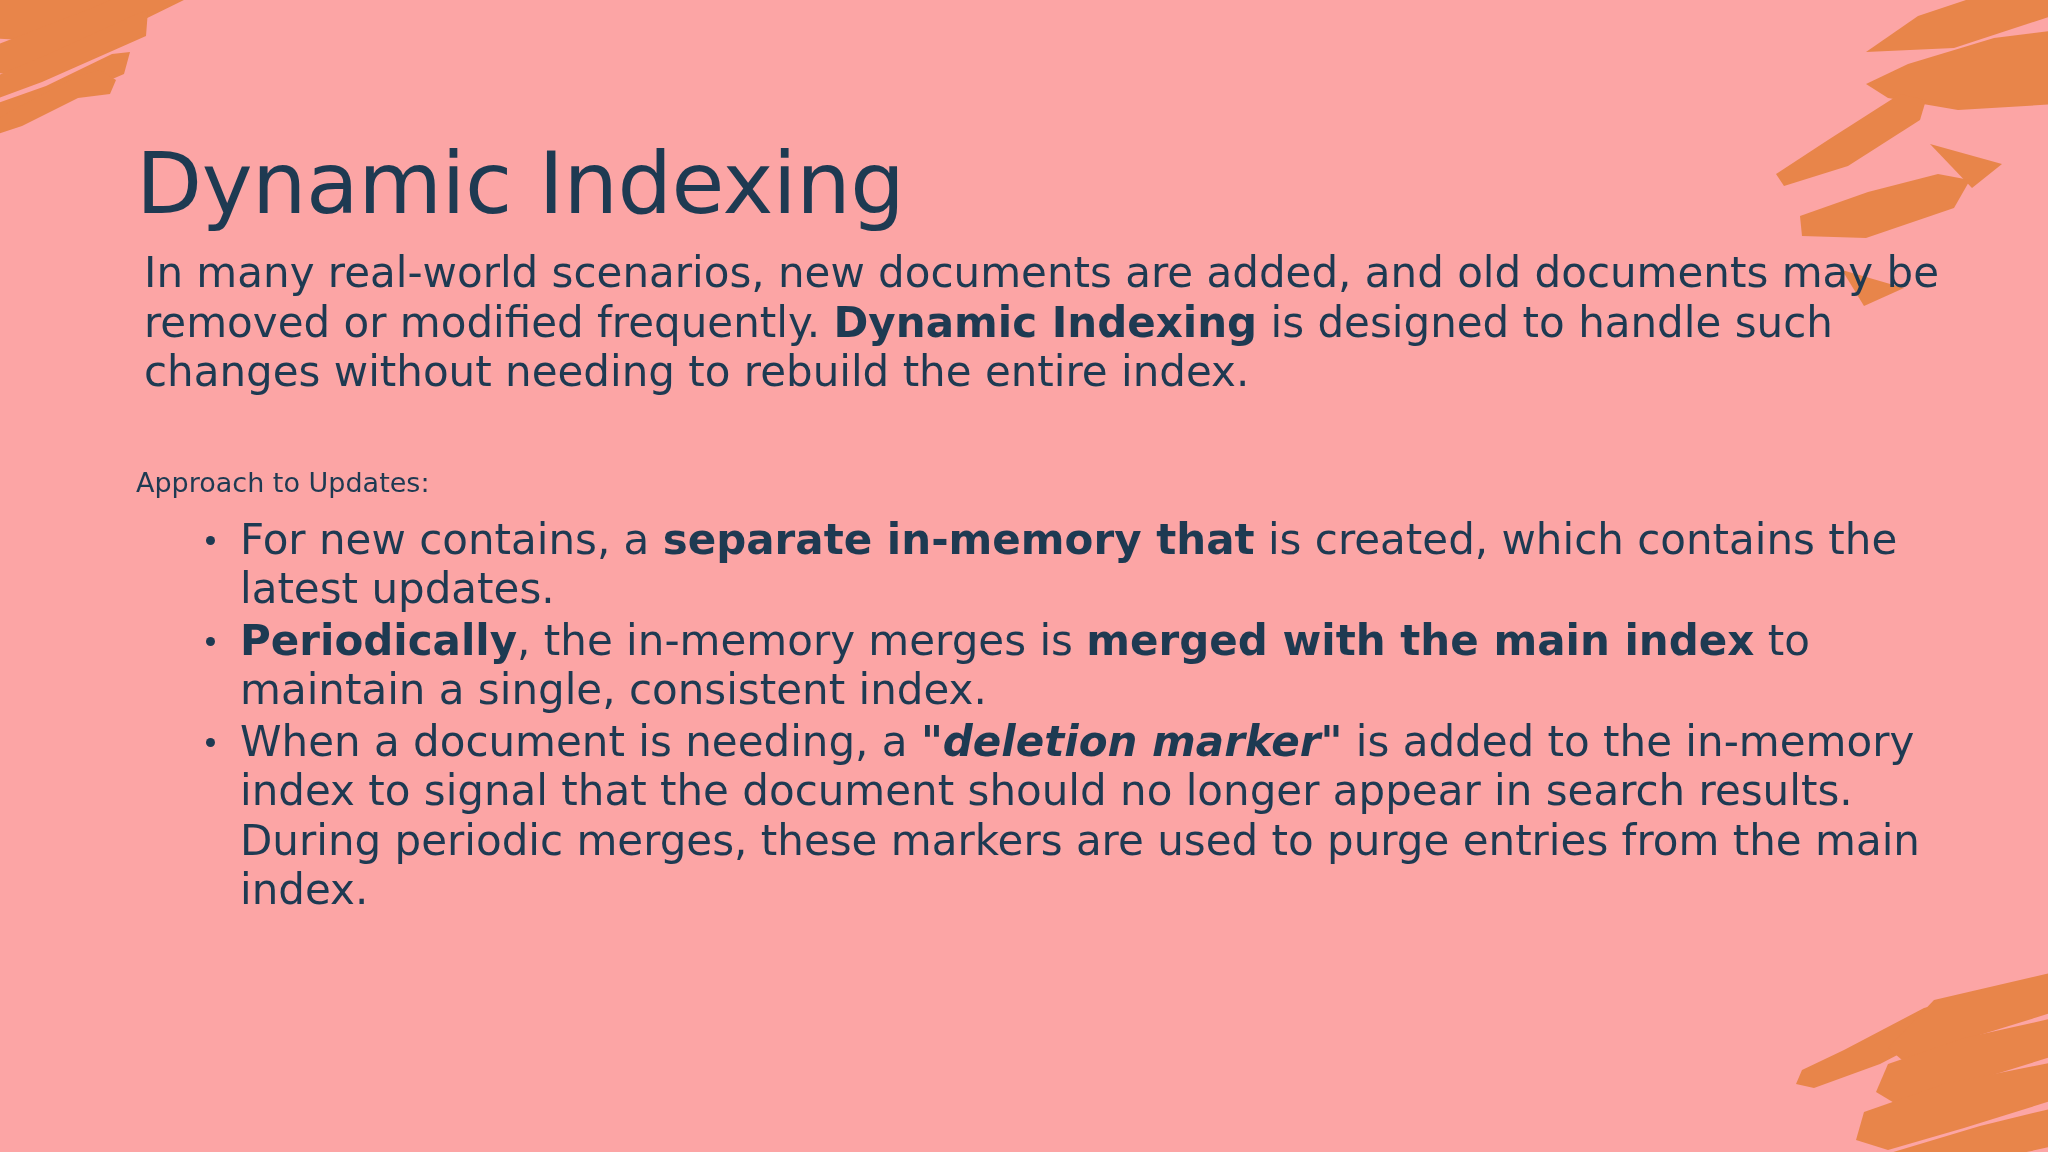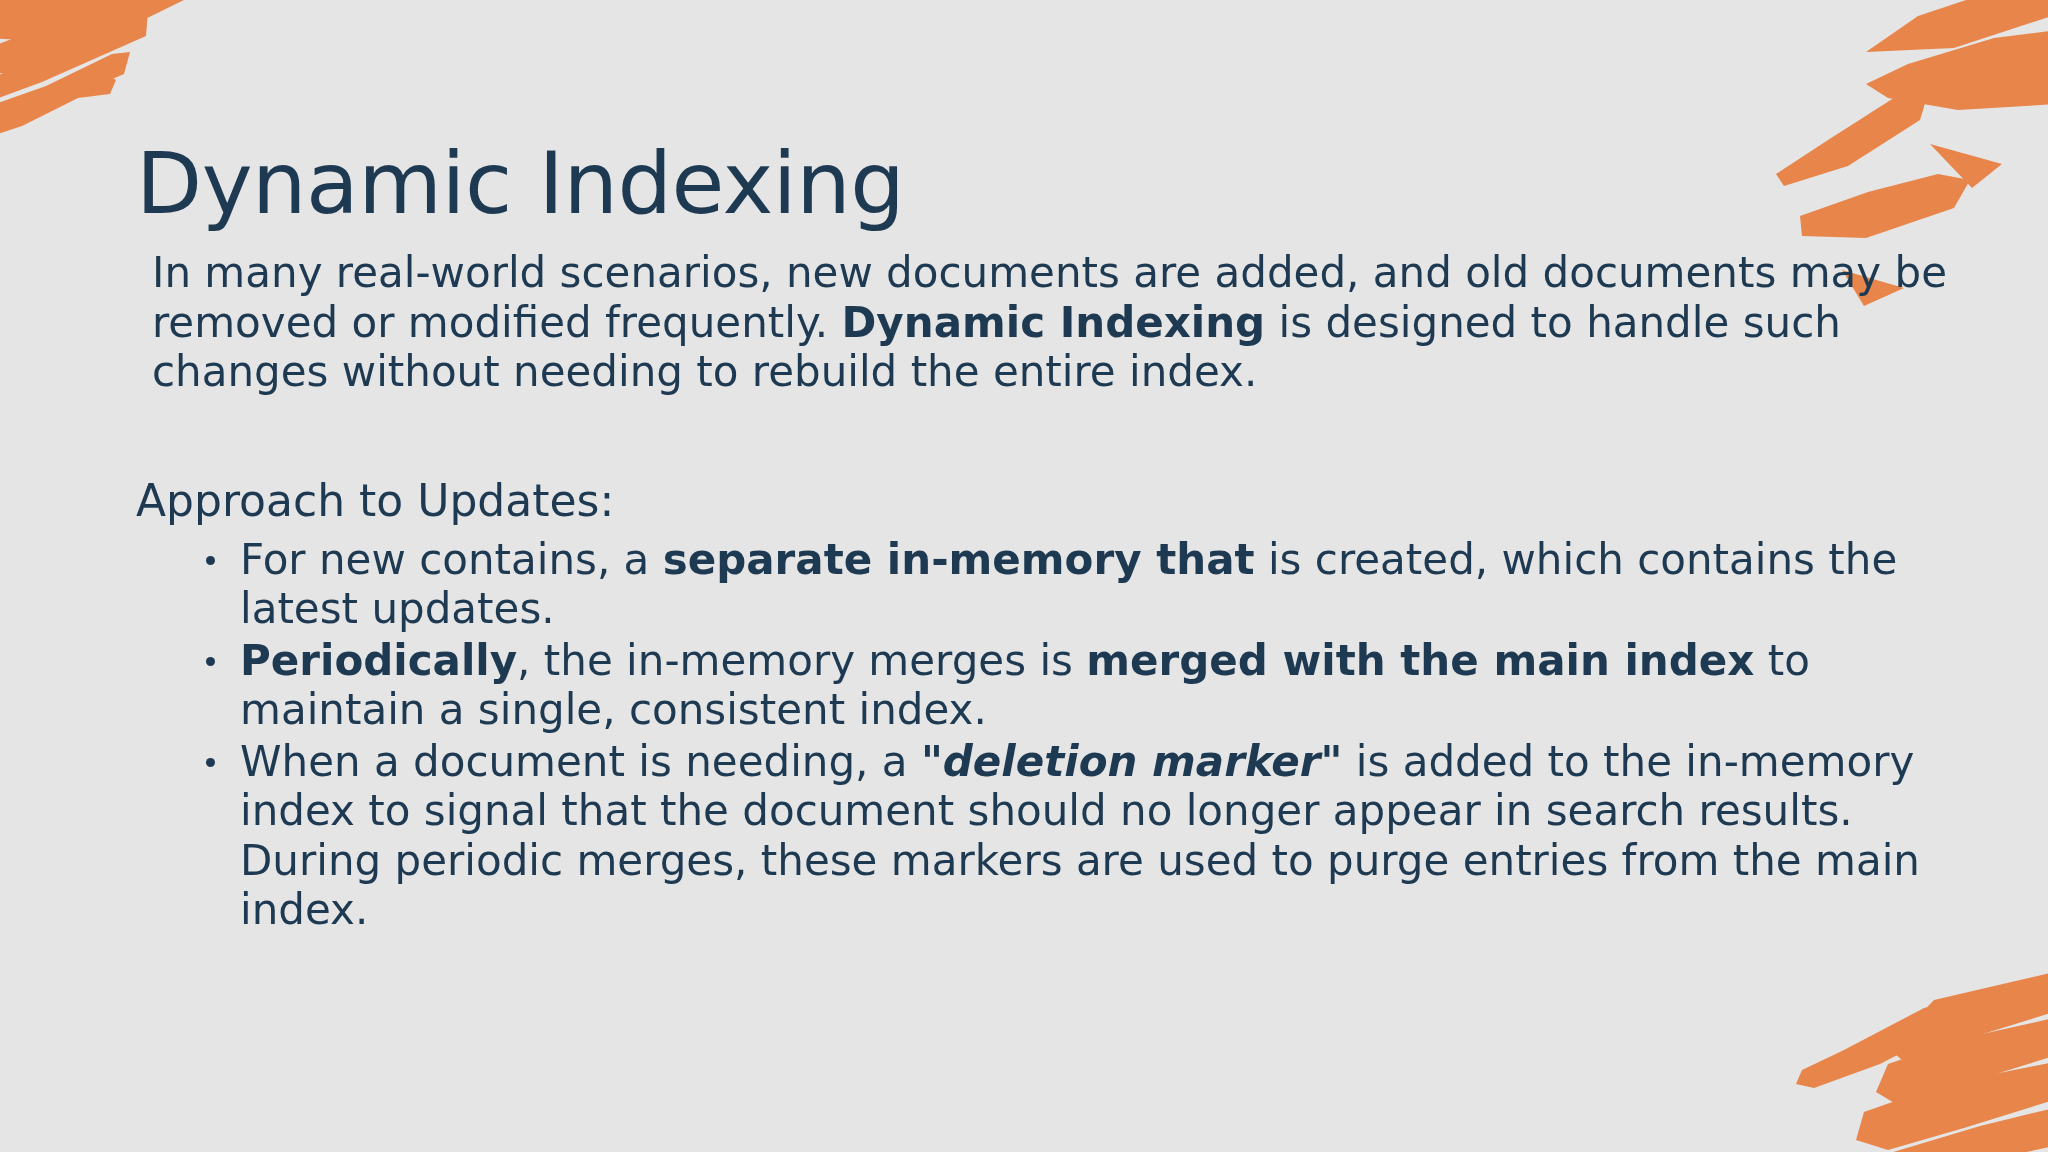--- a/index.html
+++ b/index.html
@@ -4,21 +4,21 @@
 <style>
   html, body {
     margin: 0;
     padding: 0;
     background: #ffffff;
   }
   #slide {
     position: relative;
     width: 2048px;
     height: 1152px;
-    background: #e5e5e5;
+    background: #fca5a5;
     overflow: hidden;
     font-family: "DejaVu Sans", "Liberation Sans", sans-serif;
     color: #1e3a52;
   }
 
   
   .deco {
     position: absolute;
     pointer-events: none;
   }
@@ -41,31 +41,31 @@
     line-height: 1.0;
     color: #1e3a52;
     margin: 0 0 22px 0;
     white-space: nowrap;
   }
 
   .para {
     font-size: 42px;
     line-height: 1.18;
     color: #1e3a52;
-    margin: 16px;
+    margin: 8px;
     max-width: 1800px;
   }
 
   .spacer { height: 62px; }
 
   #approach-label {
-    font-size: 44px;
+    font-size: 27px;
     line-height: 1.18;
     color: #1e3a52;
-    margin: 0 0 8px 0;
+    margin: 0 0 16px 0;
   }
 
   ul#bullet-list {
     list-style: none;
     margin: 0;
     padding: 0 0 0 70px;
   }
   ul#bullet-list > li {
     position: relative;
     font-size: 42px;

